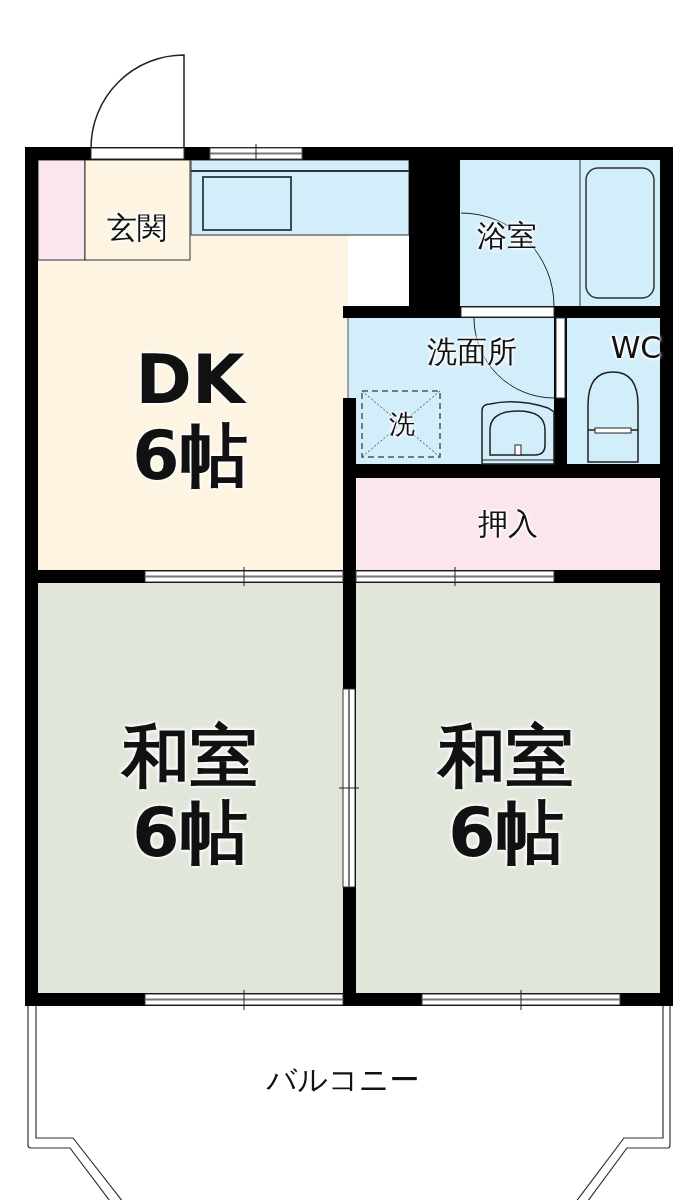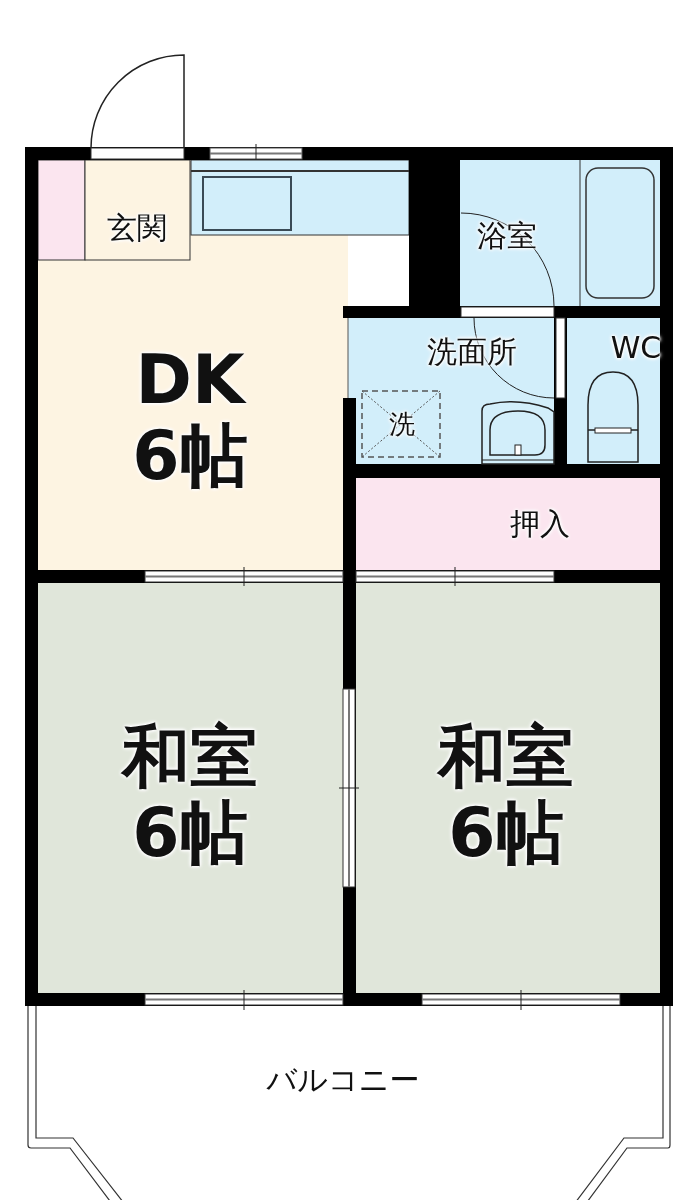--- a/index.html
+++ b/index.html
@@ -150,18 +150,18 @@
   </g>
 </svg>
 
 <div class="label mid" style="left:137px; top:228px;">玄関</div>
 <div class="label big" style="left:190px; top:418px;">DK
 6帖</div>
 <div class="label mid" style="left:507px; top:236px;">浴室</div>
 <div class="label mid" style="left:472px; top:352px;">洗面所</div>
 <div class="label mid" style="left:612px; top:348px;margin-left:24px;">WC</div>
 <div class="label wash" style="left:402px; top:425px;">洗</div>
-<div class="label mid" style="left:508px; top:524px;margin-left:32px;">押入</div>
+<div class="label mid" style="left:508px; top:524px;">押入</div>
 <div class="label big" style="left:190px; top:795px;">和室
 6帖</div>
 <div class="label big" style="left:506px; top:795px;">和室
 6帖</div>
 <div class="label mid" style="left:343px; top:1080px;text-align:right;">バルコニー</div>
 
 </body></html>

